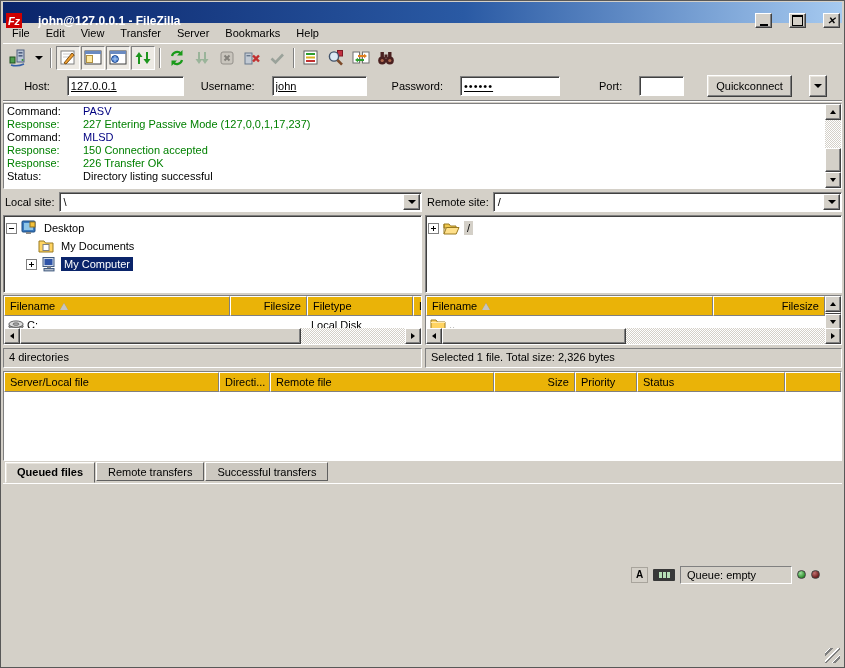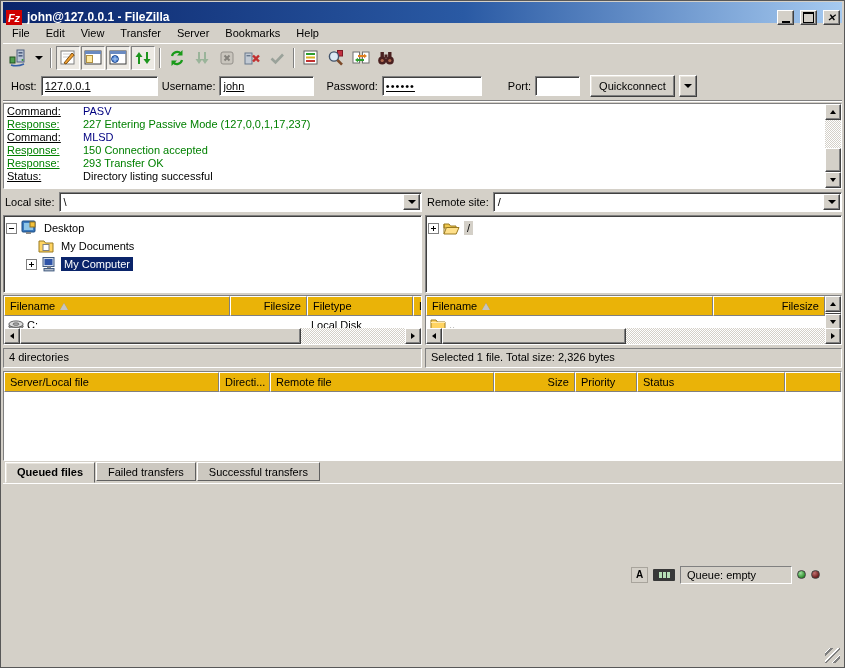--- a/index.html
+++ b/index.html
@@ -10,22 +10,22 @@
     background:#d4d0c8;
     border:1px solid #585858;
     padding:1px 2px 2px 2px;
     display:flex; flex-direction:column;
   }
   .checker { background:#fff;
     background-image: linear-gradient(45deg,#d4d0c8 25%,transparent 25%,transparent 75%,#d4d0c8 75%),
                       linear-gradient(45deg,#d4d0c8 25%,transparent 25%,transparent 75%,#d4d0c8 75%);
     background-size:2px 2px; background-position:0 0,1px 1px; }
   
-  .titlebar { height:21px; flex:none; display:flex; align-items:flex-start; gap:5px;
-    padding:8px 2px 0 3px; color:#fff; font-weight:bold; font-size:12px;
+  .titlebar { height:21px; flex:none; display:flex; align-items:center; gap:16px;
+    padding:16px 2px 0 3px; color:#fff; font-weight:bold; font-size:12px;
     background:linear-gradient(90deg,#0a246a 0%,#2a5aa4 55%,#a6caf0 100%); }
   .fz-logo { width:16px; height:15px; background:#cf0000; color:#fff; flex:none;
     display:flex; align-items:center; justify-content:center;
     font-size:11px; font-style:italic; font-weight:bold; }
   .title-text { flex:1; white-space:nowrap; overflow:hidden; }
   .wbtn { width:17px; height:15px; background:#d4d0c8; color:#000; flex:none;
     border:1px solid; border-color:#fff #404040 #404040 #fff;
     box-shadow: inset -1px -1px 0 #808080;
     display:flex; align-items:center; justify-content:center;
     font-size:9px; font-weight:bold; margin-left:1px; }
@@ -37,35 +37,35 @@
   .menu-item { padding:3px 8px; }
   
   .toolbar { height:28px; flex:none; display:flex; align-items:center; gap:1px; padding:1px 3px;
     border-top:1px solid #fff; }
   .tbtn { width:24px; height:24px; display:flex; align-items:center; justify-content:center; flex:none; }
   .tbtn.narrow { width:15px; }
   .tbtn.toggled { border:1px solid; border-color:#808080 #fff #fff #808080; background:#edeae4; }
   .tsep { width:0; height:20px; border-left:1px solid #808080; border-right:1px solid #fff; margin:0 3px; flex:none; }
   .dd-arrow { width:0;height:0;border-left:4px solid transparent;border-right:4px solid transparent;border-top:4px solid #000; }
   
-  .quickbar { height:30px; flex:none; display:flex; align-items:center; gap:4px; padding:0 2px 0 8px;
-    border-bottom:1px solid #808080; box-shadow:0 1px 0 #fff; }
+  .quickbar { height:30px; flex:none; display:flex; align-items:center; gap:17px; padding:0 2px 0 8px;
+    border-bottom:1px solid #808080; box-shadow:0 1px 0 #fff;justify-content:center; }
   .tfield { height:20px; background:#fff; font:inherit; padding:2px 3px;
     border:1px solid; border-color:#808080 #fff #fff #808080;
     box-shadow: inset 1px 1px 0 #404040; outline:none;text-decoration:underline; }
   .btn { height:22px; background:#d4d0c8; font:inherit; padding:2px 8px;
     border:1px solid; border-color:#fff #404040 #404040 #fff;
     box-shadow: inset -1px -1px 0 #808080, inset 1px 1px 0 #e8e4dc; }
   .qc-dd { width:17px; height:22px; display:flex; align-items:center; justify-content:center; }
   
   .logwrap { height:86px; flex:none; background:#fff; display:flex; margin-top:2px;
     border:1px solid; border-color:#808080 #fff #fff #808080; }
   .loglines { flex:1; padding:1px 3px; overflow:hidden; }
   .log-line { display:flex; height:13px; line-height:13px; white-space:nowrap; }
-  .log-label { width:76px; flex:none;text-decoration:underline; }
+  .log-label { width:76px; flex:none; }
   .t-command .log-label { color:#000; } .t-command .log-text { color:#000080; }
   .t-response .log-label, .t-response .log-text { color:#008000; }
   .t-status .log-label, .t-status .log-text { color:#000; }
   
   .vscroll { width:16px; flex:none; display:flex; flex-direction:column; }
   .hscroll { height:16px; flex:none; display:flex; }
   .sbtn { width:16px; height:16px; flex:none; background:#d4d0c8;
     border:1px solid; border-color:#fff #404040 #404040 #fff;
     box-shadow: inset -1px -1px 0 #808080;
     display:flex; align-items:center; justify-content:center; }
@@ -326,21 +326,21 @@
       <div class="log-line t-command">
           <span class="log-label">Command:</span>
           <span class="log-text">MLSD</span>
         </div>
       <div class="log-line t-response">
           <span class="log-label">Response:</span>
           <span class="log-text">150 Connection accepted</span>
         </div>
       <div class="log-line t-response">
           <span class="log-label">Response:</span>
-          <span class="log-text">293 Transfer OK</span>
+          <span class="log-text">226 Transfer OK</span>
         </div>
       <div class="log-line t-status">
           <span class="log-label">Status:</span>
           <span class="log-text">Directory listing successful</span>
         </div>
     </div>
     <div class="vscroll">
       <span class="sbtn">
           <i class="arr-up"></i>
         </span>
@@ -546,21 +546,21 @@
       <span class="hcell" style="width:148px">
           <span>Status</span>
         </span>
       <span class="hcell fill"></span>
     </div>
     <div class="queue-body"></div>
   </div>
 
   <div class="tabsrow">
     <span class="tab active">Queued files</span>
-    <span class="tab">Failed transfers</span>
+    <span class="tab">Remote transfers</span>
     <span class="tab">Successful transfers</span>
   </div>
 
   <div class="statusbar">
     <span class="sb-ascii">A</span>
     <span class="sb-dark">
         <i></i>
         <i></i>
         <i></i>
       </span>

